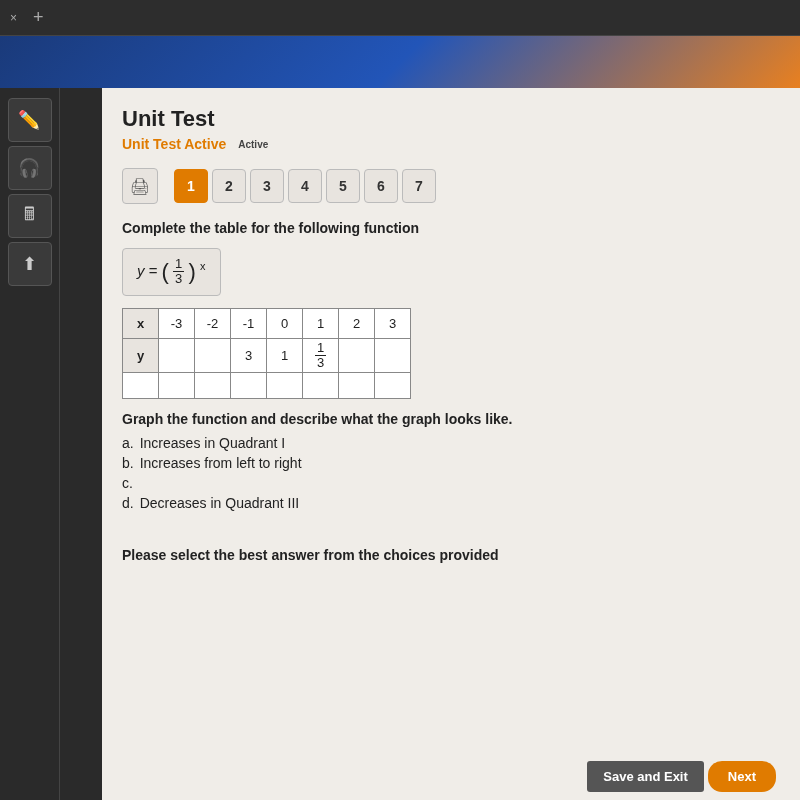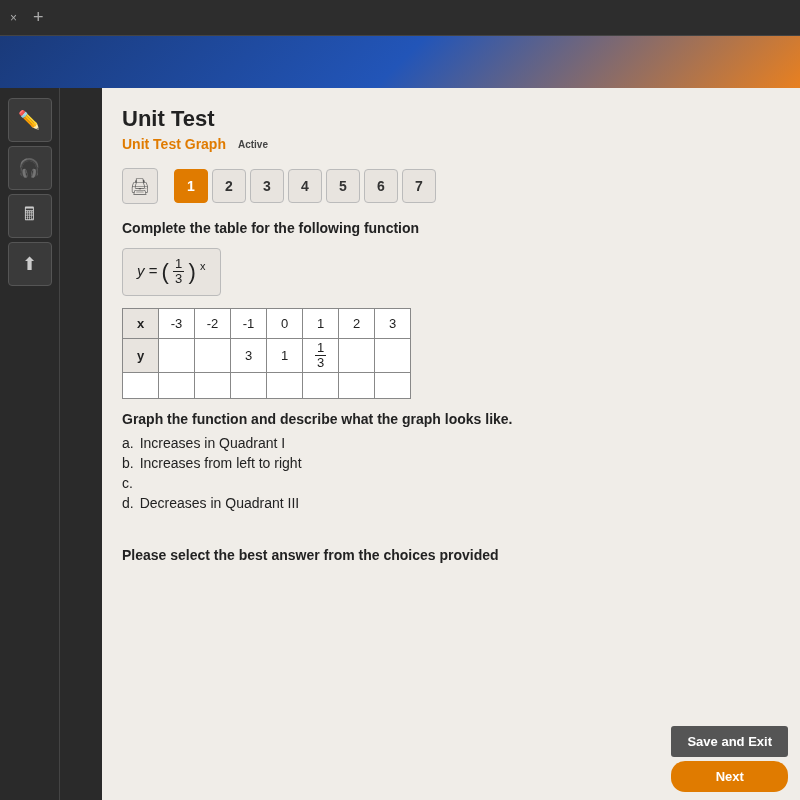--- a/index.html
+++ b/index.html
@@ -250,25 +250,24 @@
       font-size: 14px;
       font-weight: bold;
       color: #222;
       padding: 16px 20px 8px 20px;
     }
 
     
     .bottom-bar {
       position: absolute;
       bottom: 0;
-      right: 0;
+      right: 12px;
       display: flex;
       gap: 4px;
       padding: 8px 12px;
-      flex-direction: column;
     }
     .btn-save {
       background: #555;
       color: white;
       border: none;
       padding: 8px 16px;
       font-size: 13px;
       font-weight: bold;
       border-radius: 3px;
       cursor: pointer;
@@ -311,21 +310,21 @@
     <div class="sidebar-btn">
       <span>⬆</span>
     </div>
   </div>
 
   <div class="content-panel">
 
     <div class="title-area">
       <div class="page-title">Unit Test</div>
       <div class="breadcrumb">
-        <a class="breadcrumb-link">Unit Test Graph</a>
+        <a class="breadcrumb-link">Unit Test Active</a>
         <span class="breadcrumb-status">Active</span>
       </div>
     </div>
 
     <div class="question-nav">
       <div class="print-btn">
         <span>🖨</span>
       </div>
       <div class="q-num active">1</div>
       <div class="q-num">2</div>

